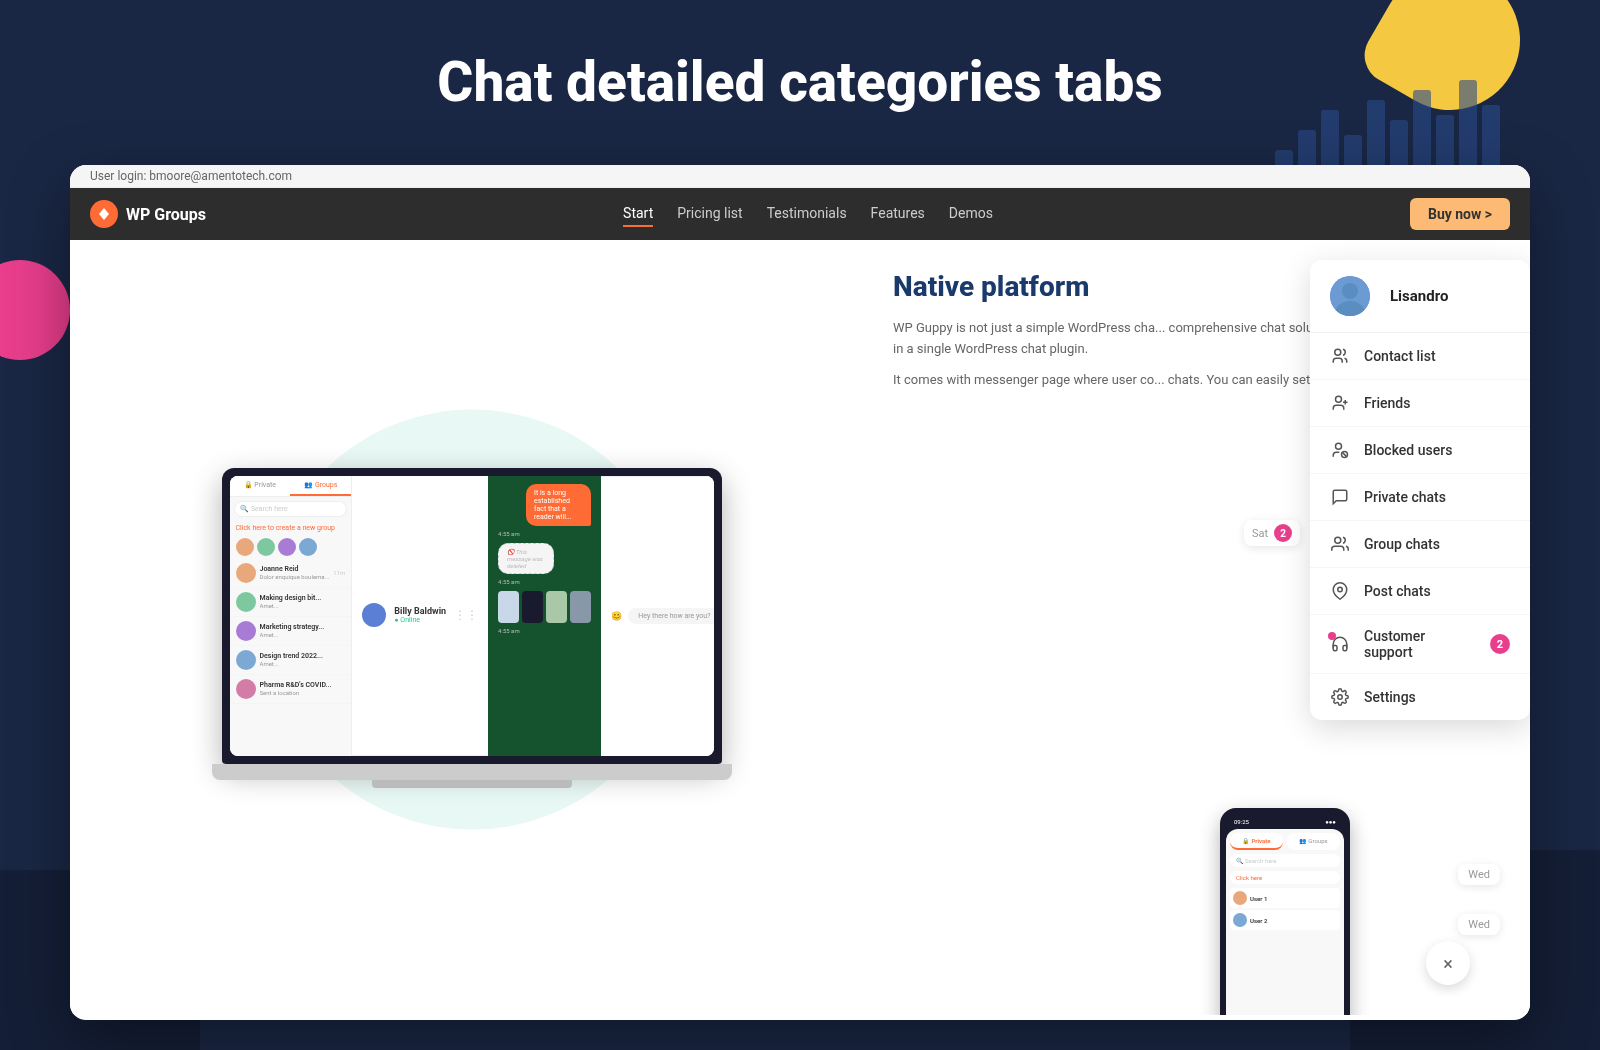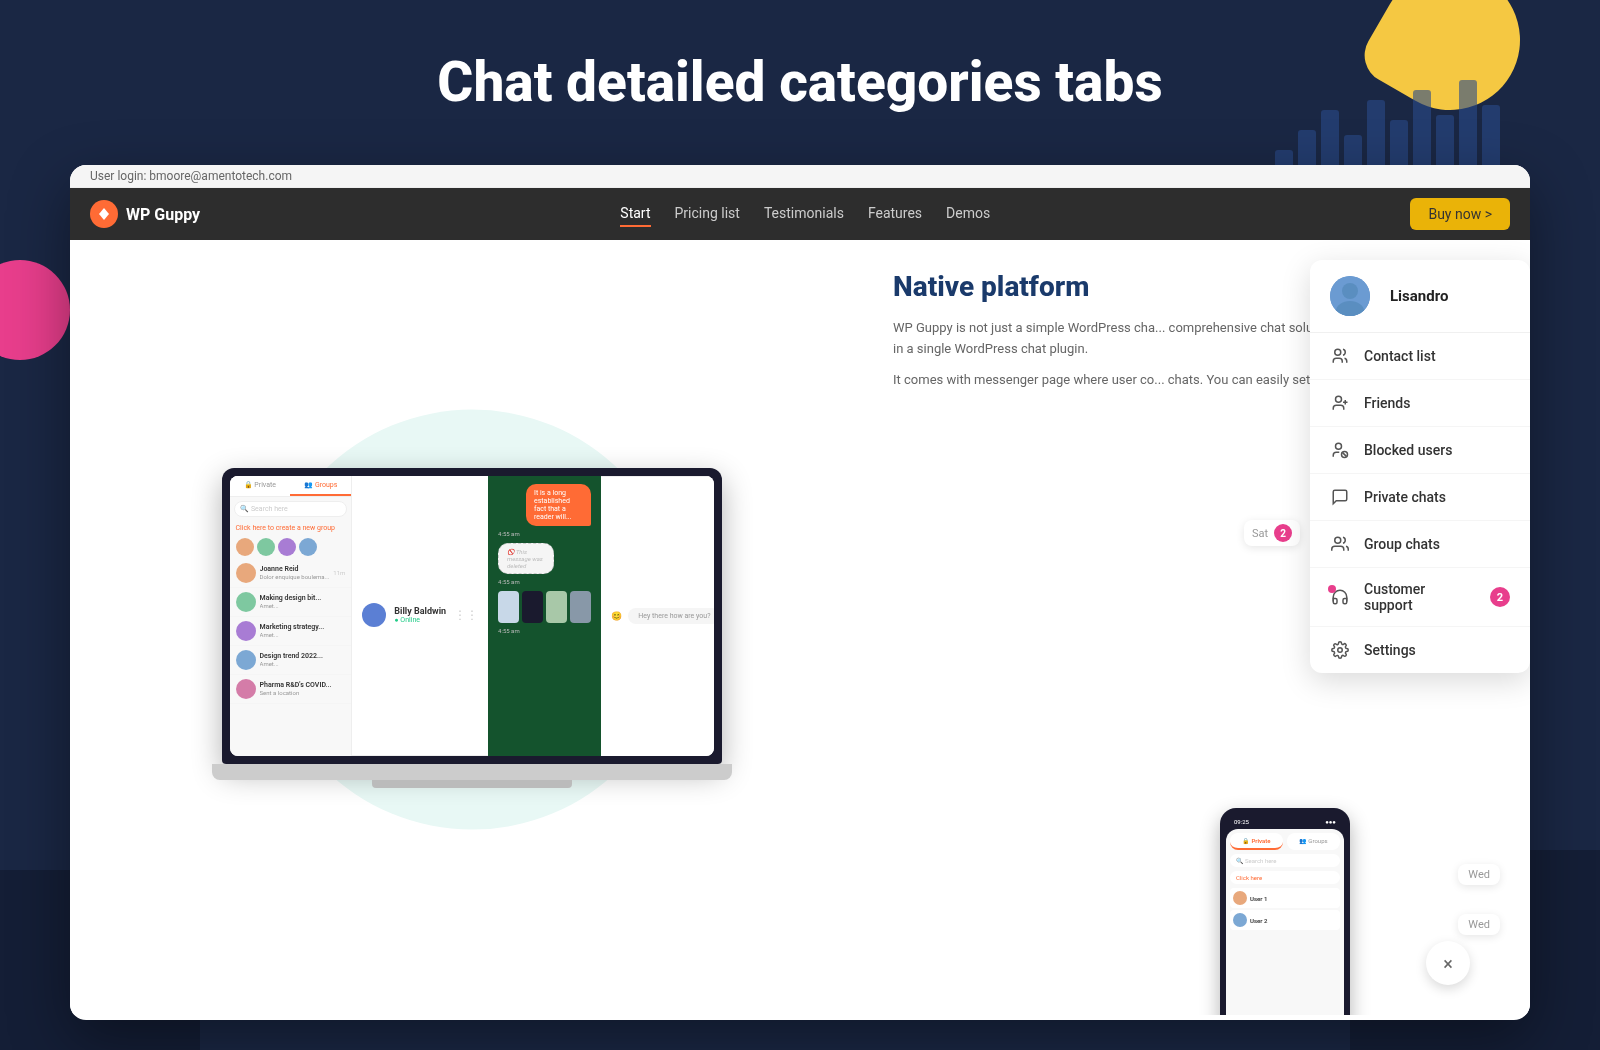--- a/index.html
+++ b/index.html
@@ -135,26 +135,26 @@
       color: #ccc;
       font-size: 14px;
       cursor: pointer;
       padding: 4px 0;
     }
     .nav-link.active {
       color: white;
       border-bottom: 2px solid #FF6B35;
     }
     .buy-now-btn {
-      background: #eab308;
+      background: #fdba74;
       color: #333;
       padding: 8px 18px;
       border-radius: 6px;
       font-size: 14px;
-      font-weight: 400;
+      font-weight: 700;
       cursor: pointer;
       display: flex;
       align-items: center;
       gap: 6px;
     }
     .user-login-bar {
       background: #f5f5f5;
       border-bottom: 1px solid #eee;
       padding: 4px 20px;
       font-size: 12px;
@@ -650,21 +650,21 @@
     <span>User login: bmoore@amentotech.com</span>
   </div>
 
   <div class="browser-nav">
     <div class="browser-logo">
       <div class="logo-icon">
         <svg width="16" height="16" viewBox="0 0 16 16" fill="none">
           <path d="M8 2L13 8L8 14L3 8Z" fill="white"></path>
         </svg>
       </div>
-      <span>WP Guppy</span>
+      <span>WP Groups</span>
     </div>
     <div class="browser-nav-links">
       <span class="nav-link active">Start</span>
       <span class="nav-link">Pricing list</span>
       <span class="nav-link">Testimonials</span>
       <span class="nav-link">Features</span>
       <span class="nav-link">Demos</span>
     </div>
     <div class="buy-now-btn">
       <span>Buy now &gt;</span>
@@ -837,20 +837,29 @@
             <svg class="icon-svg" viewBox="0 0 24 24" fill="none" stroke="#555" stroke-width="2">
               <path d="M17 21v-2a4 4 0 00-4-4H5a4 4 0 00-4 4v2"></path>
               <path d="M23 21v-2a4 4 0 00-3-3.87"></path>
                 <path d="M16 3.13a4 4 0 010 7.75"></path>
               <circle cx="9" cy="7" r="4"></circle>
             </svg>
           </div>
           <span class="menu-label">Group chats</span>
         </div>
 
+        <div class="dropdown-menu-item">
+          <div class="menu-icon">
+            <svg class="icon-svg" viewBox="0 0 24 24" fill="none" stroke="#555" stroke-width="2">
+              <path d="M21 10c0 7-9 13-9 13s-9-6-9-13a9 9 0 0118 0z"></path>
+              <circle cx="12" cy="10" r="3"></circle>
+            </svg>
+          </div>
+          <span class="menu-label">Post chats</span>
+        </div>
 
         <div class="dropdown-menu-item">
           <div class="menu-icon" style="position:relative">
             <div style="width:8px;height:8px;background:#E83E8C;border-radius:50%;position:absolute;top:-2px;left:-2px;"></div>
             <svg class="icon-svg" viewBox="0 0 24 24" fill="none" stroke="#555" stroke-width="2">
               <path d="M3 18v-6a9 9 0 0118 0v6"></path>
               <path d="M21 19a2 2 0 01-2 2h-1a2 2 0 01-2-2v-3a2 2 0 012-2h3z"></path>
               <path d="M3 19a2 2 0 002 2h1a2 2 0 002-2v-3a2 2 0 00-2-2H3z"></path>
             </svg>
           </div>

